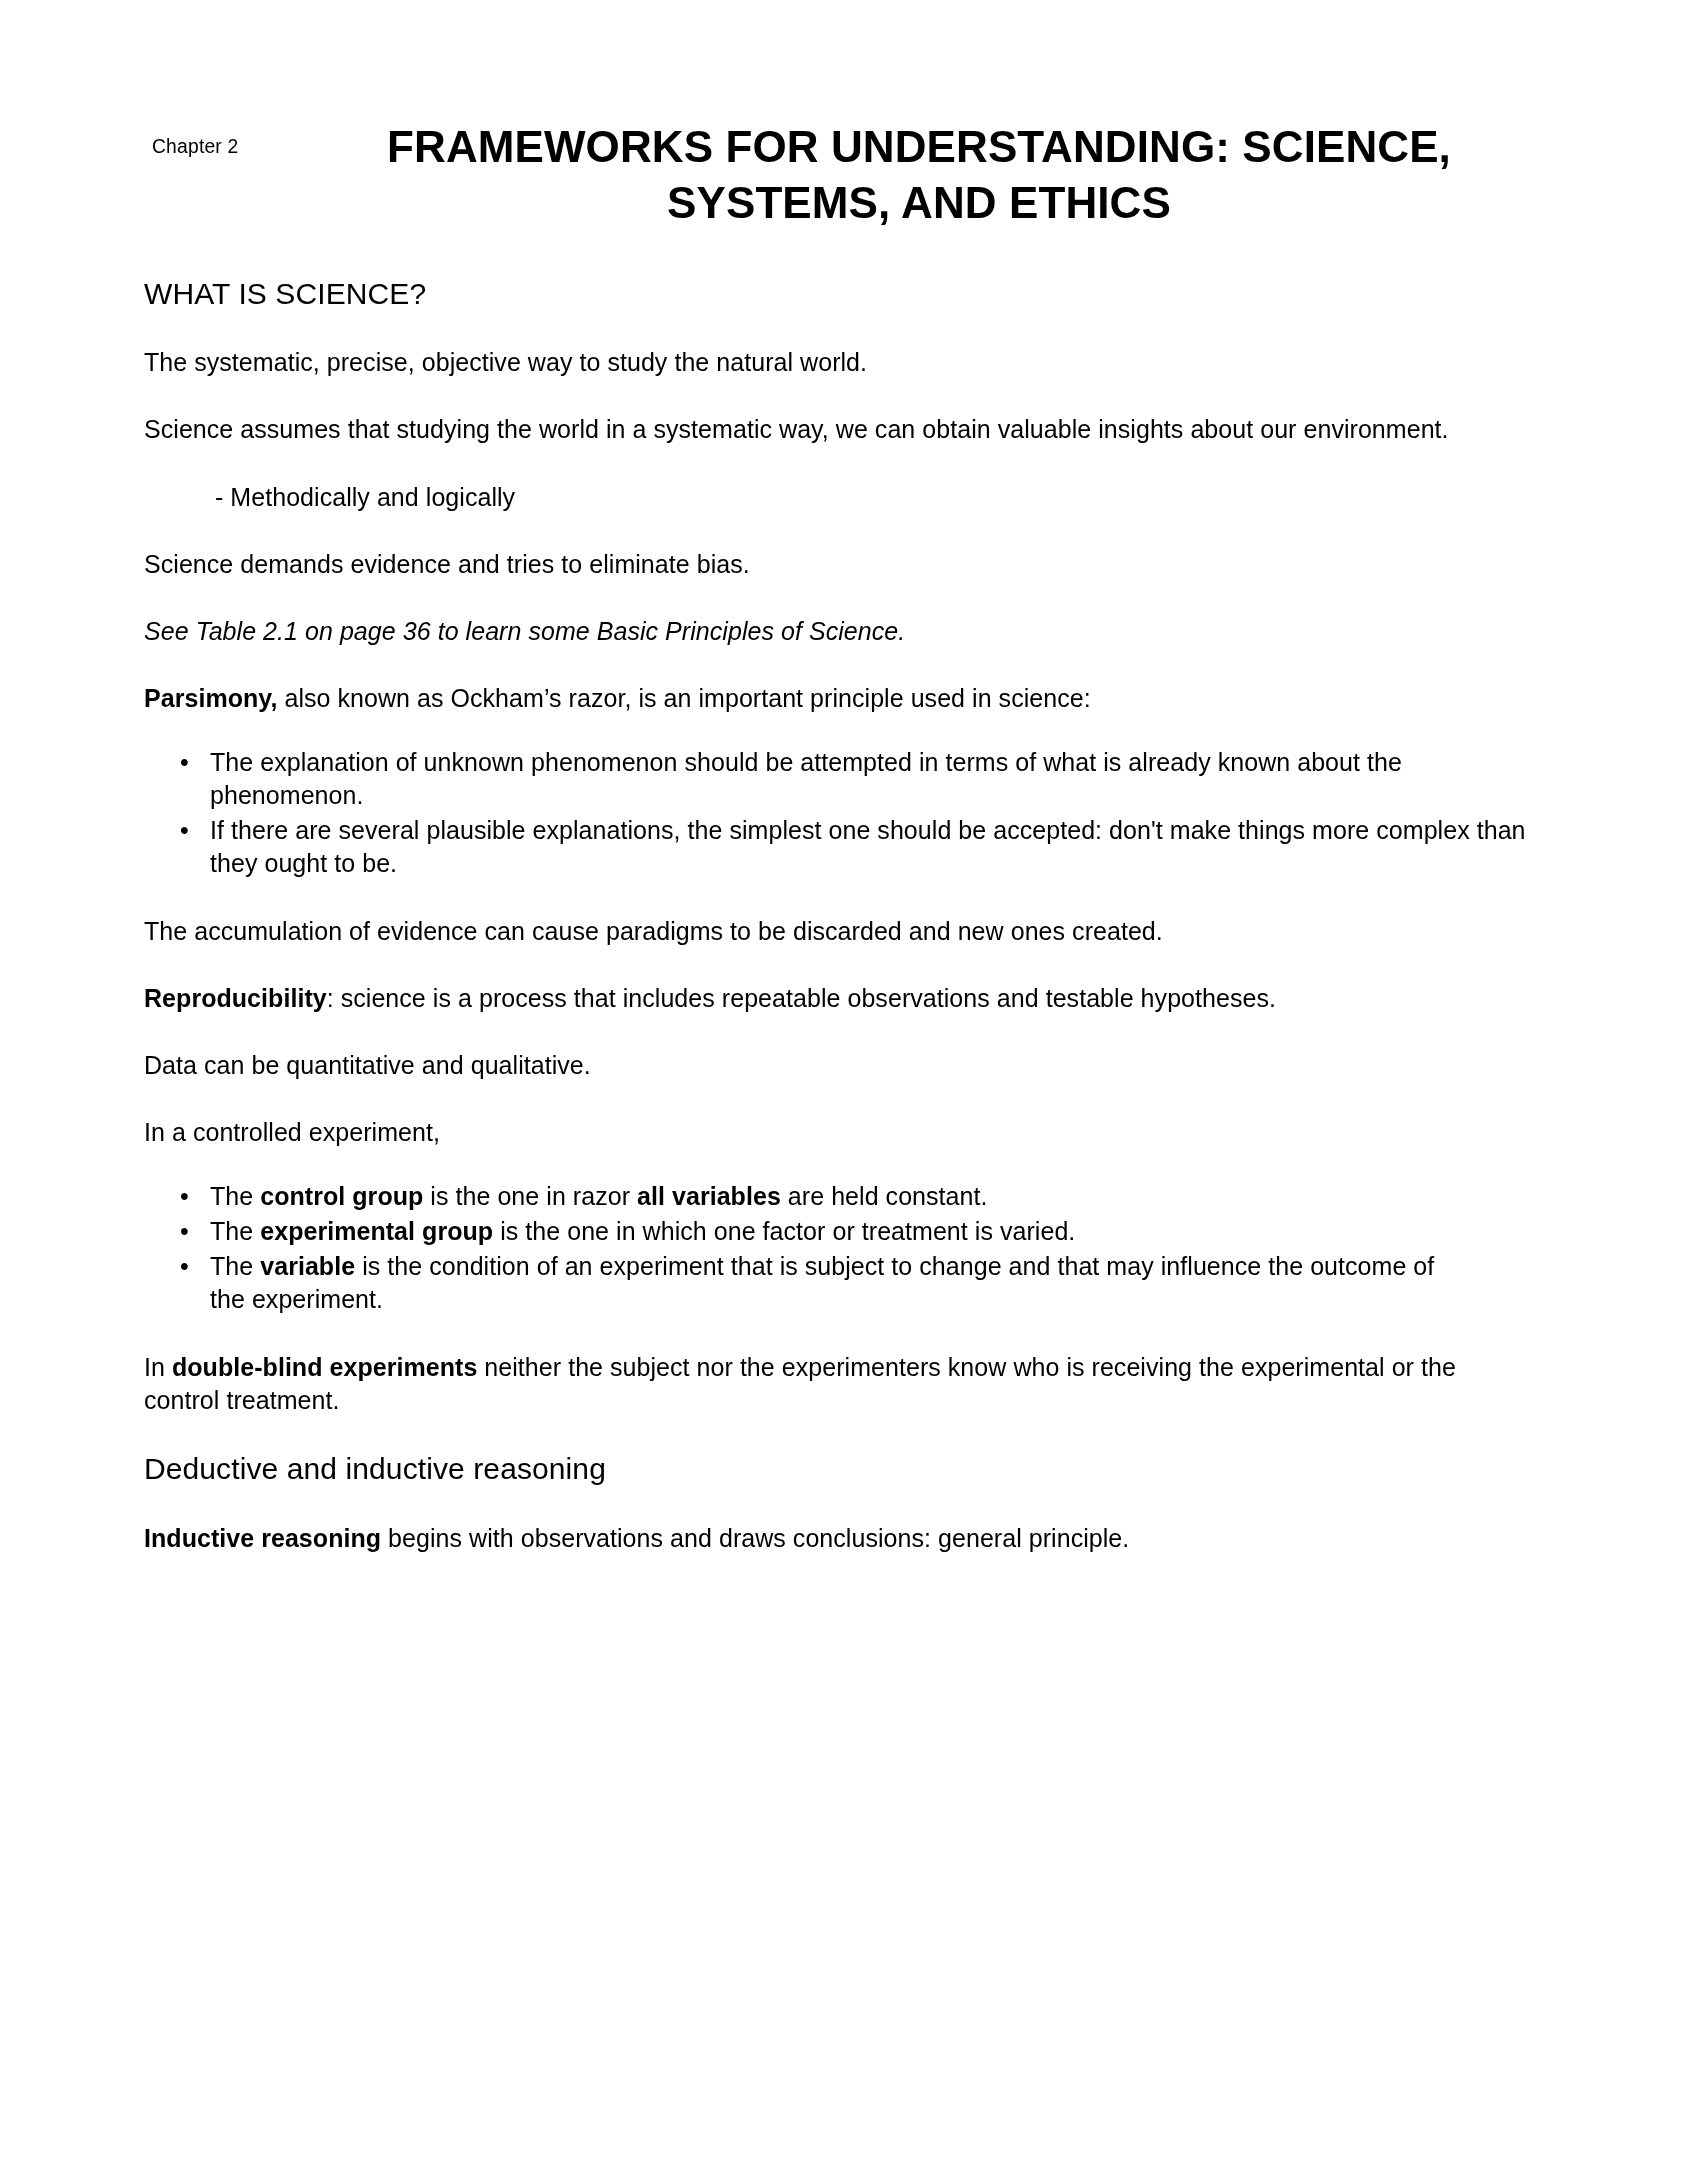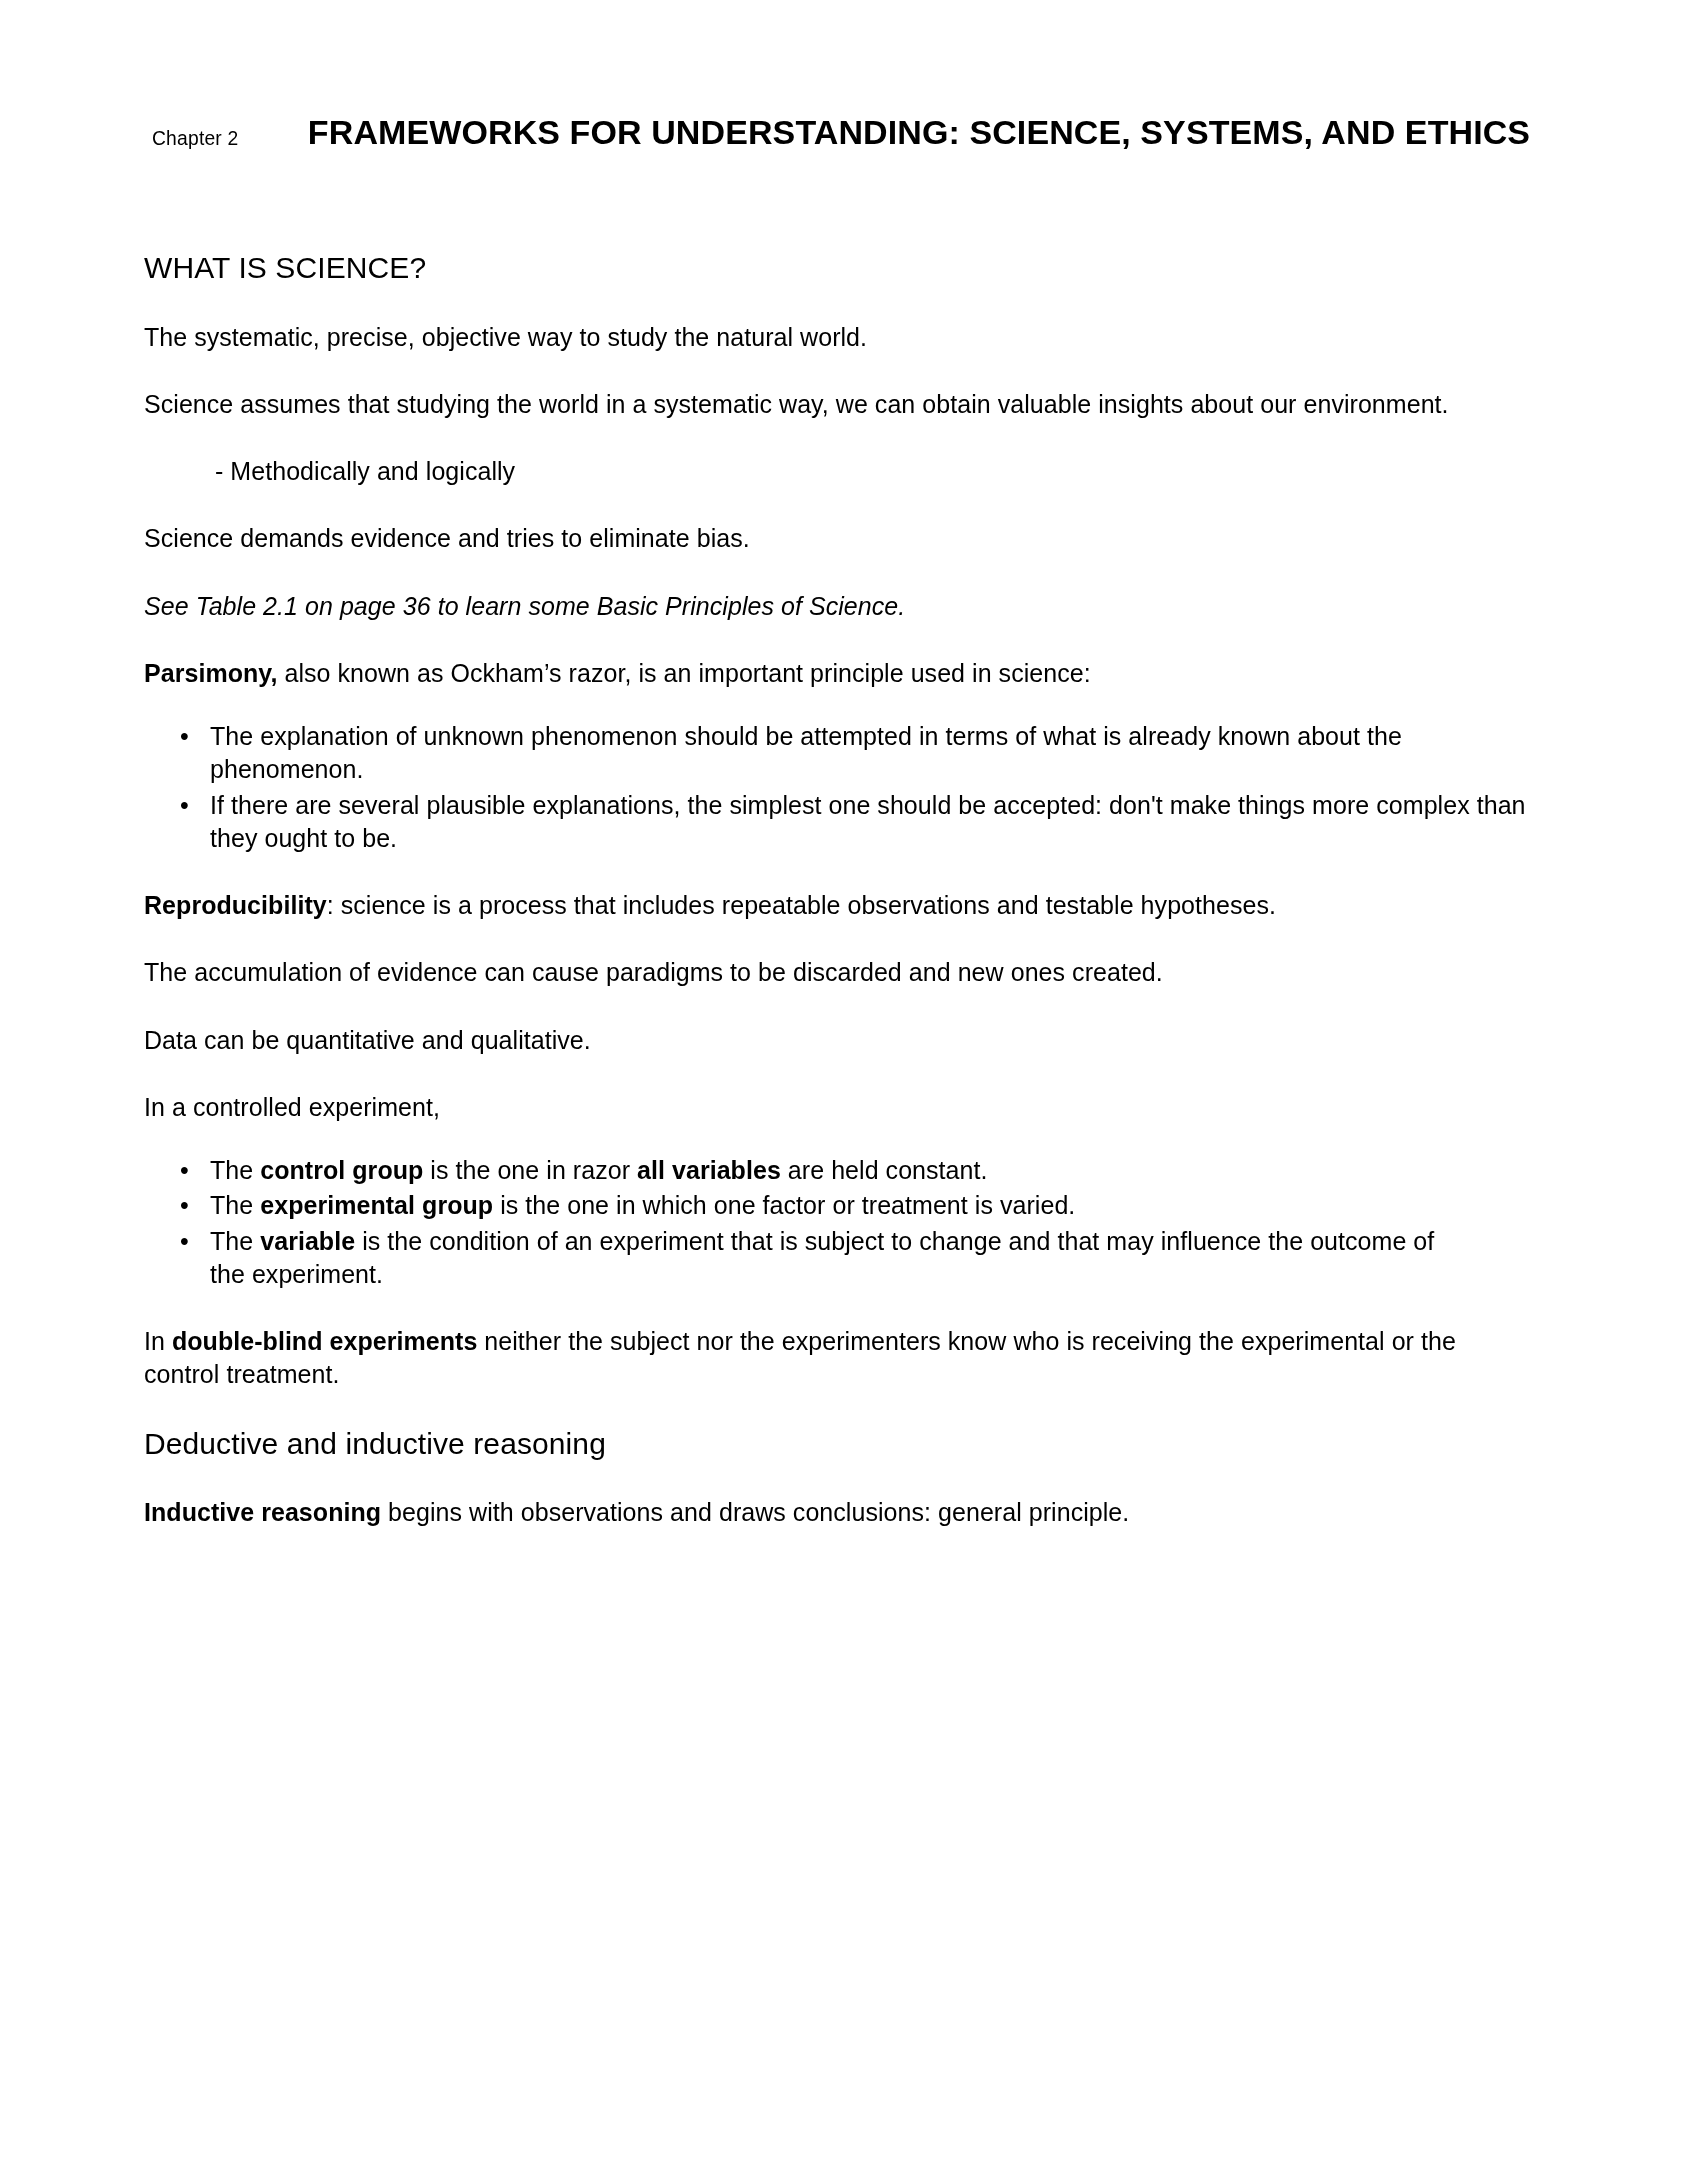--- a/index.html
+++ b/index.html
@@ -34,23 +34,23 @@
   .chapter-label {
     position: absolute;
     left: 8px;
     top: 17px;
     font-size: 19.3px;
     font-weight: 400;
     letter-spacing: 0.2px;
     white-space: nowrap;
   }
   .doc-title {
-    margin: 0;
+    margin: 8px;
     padding: 0 0 0 149px;
-    font-size: 34px;
+    font-size: 44px;
     font-weight: bold;
     line-height: 1.28;
     text-align: center;
     letter-spacing: 0.1px;
   }
 
   
   .section-heading {
     font-size: 30px;
     font-weight: normal;
@@ -130,25 +130,25 @@
         <span class="bullet-dot">•</span>
         <span>The explanation of unknown phenomenon should be attempted in terms of what is already known about the phenomenon.</span>
       </li>
       <li>
         <span class="bullet-dot">•</span>
         <span>If there are several plausible explanations, the simplest one should be accepted: don't make things more complex than they ought to be.</span>
       </li>
     </ul>
 
 
+    <p class="para">The accumulation of evidence can cause paradigms to be discarded and new ones created.</p>
+
     <p class="para">
       <span class="bold">Reproducibility</span><span>: science is a process that includes repeatable observations and testable hypotheses.</span>
     </p>
-
-    <p class="para">The accumulation of evidence can cause paradigms to be discarded and new ones created.</p>
 
 
     <p class="para">Data can be quantitative and qualitative.</p>
 
     <p class="para tight">In a controlled experiment,</p>
 
     <ul class="bullets narrow">
       <li>
         <span class="bullet-dot">•</span>
         <span>The </span><span class="bold">control group</span><span> is the one in razor </span><span class="bold">all variables</span><span> are held constant.</span>

